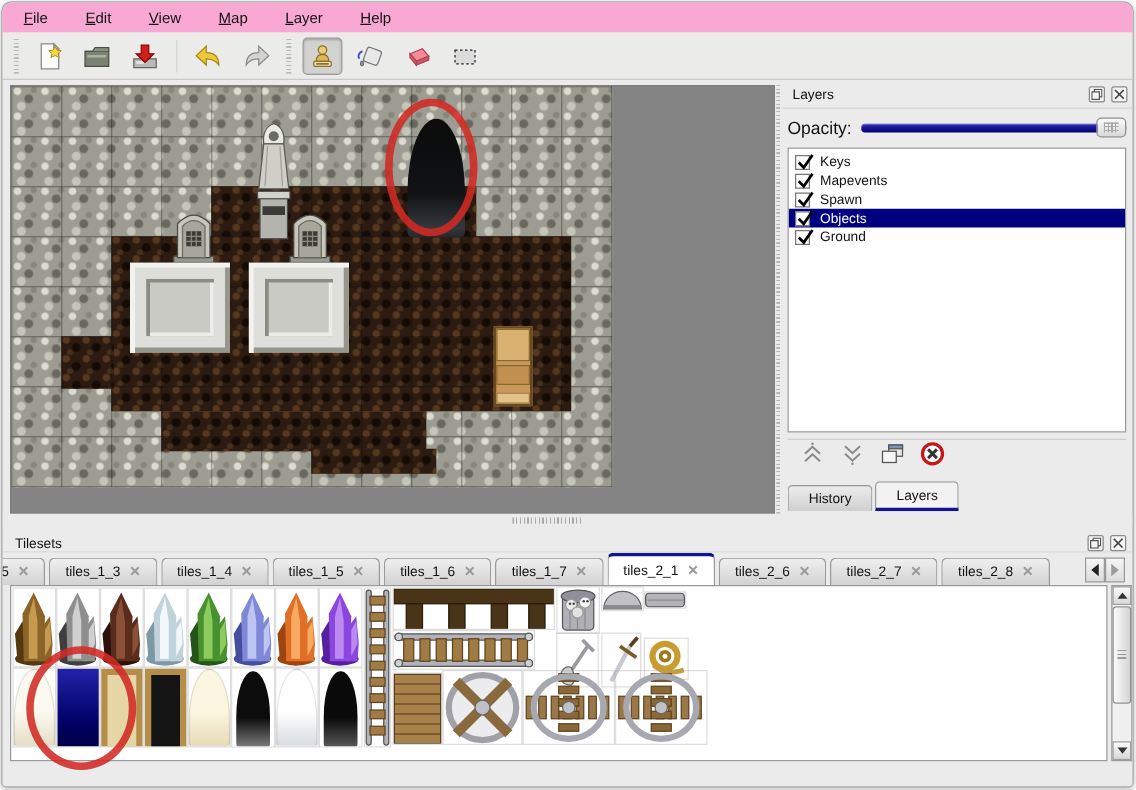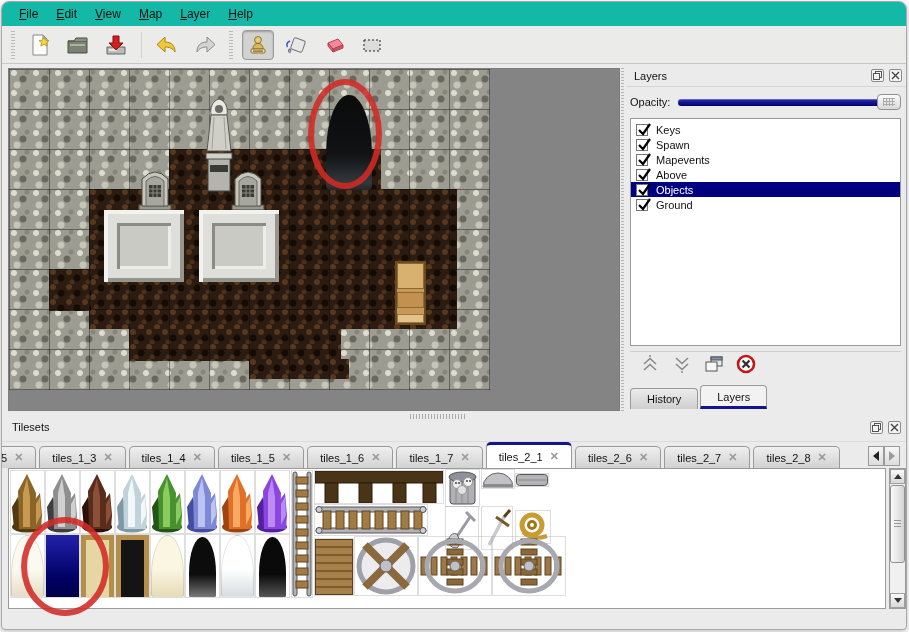--- a/index.html
+++ b/index.html
@@ -2,22 +2,22 @@
 <html><head>
 <meta charset="utf-8">
 <style>
   * { margin:0; padding:0; box-sizing:border-box; }
   html,body { width:909px; height:632px; background:#ffffff; font-family:"Liberation Sans", sans-serif; overflow:hidden; }
   .window { position:absolute; left:1px; top:1px; width:906px; height:629px;
     background:#ebebeb; border:1px solid #a8a8a8; border-radius:8px 8px 4px 4px;
     box-shadow:0 2px 6px rgba(0,0,0,.25); overflow:hidden; }
 
   
-  .menubar { position:absolute; left:0; top:0; right:0; height:24px; background:#14b8a6;
-    display:flex; align-items:center; padding-left:8px; gap:0; }
+  .menubar { position:absolute; left:0; top:0; right:0; height:24px; background:#f9a8d4;
+    display:flex; align-items:center; padding-left:8px; gap:12px; }
   .menu-item { font-size:12px; color:#111; padding:3px 9px; cursor:default; }
   .menu-item u { text-decoration:underline; }
 
   
   .toolbar { position:absolute; left:0; top:24px; right:0; height:38px; background:#ebebea;
     border-bottom:1px solid #c9c9c9; display:flex; align-items:center; padding-left:4px; }
   .tb-grip { width:7px; height:28px; margin:0 4px;
     background:repeating-linear-gradient(180deg,#b9b9b9 0 1px,transparent 1px 3px);
     background-size:4px 100%; background-repeat:repeat-y; background-position:1px 0; }
   .tb-sep { width:1px; height:26px; background:#d2d2d2; margin:0 6px; }
@@ -75,21 +75,21 @@
 
   
   .right-dock { position:absolute; left:624px; top:63px; width:281px; height:346px; }
   .dock-title { position:absolute; left:0; top:0; right:0; height:22px; display:flex; align-items:center;
     border-bottom:1px solid #d6d6d6; }
   .dock-title .t { font-size:11px; color:#111; padding-left:8px; flex:1; }
   .mini-btn { width:13px; height:13px; margin-right:5px; border:1px solid #8a8a8a; border-radius:2px;
     background:#f4f4f4; display:flex; align-items:center; justify-content:center; }
   .mini-btn svg { display:block; }
   .opacity-row { position:absolute; left:4px; top:27px; right:6px; height:20px; display:flex; align-items:center; }
-  .opacity-label { font-size:11px; color:#111; margin-right:8px; }
+  .opacity-label { font-size:14px; color:#111; margin-right:8px; }
   .slider { position:relative; flex:1; height:16px; }
   .slider .track { position:absolute; left:0; right:0; top:5px; height:7px; border-radius:3px;
     background:linear-gradient(180deg,#2a2ab2,#00006e); box-shadow:inset 0 1px 1px rgba(255,255,255,.3); }
   .slider .handle { position:absolute; right:0; top:0; width:24px; height:16px; border:1px solid #909090;
     border-radius:4px; background:linear-gradient(180deg,#fbfbfb,#d8d8d8);
     display:flex; align-items:center; justify-content:center; }
   .slider .handle i { width:12px; height:8px;
     background:repeating-linear-gradient(90deg,#aaa 0 1px,transparent 1px 3px),
                repeating-linear-gradient(180deg,#aaa 0 1px,transparent 1px 3px);
     }
@@ -103,21 +103,21 @@
   .layer-actions { position:absolute; left:4px; top:286px; right:6px; height:28px;
     border-top:1px solid #cfcfcf; display:flex; align-items:center; gap:12px; padding-left:10px; }
   .layer-actions .act { width:20px; height:20px; display:flex; align-items:center; justify-content:center; }
   .bottom-tabs { position:absolute; left:4px; top:320px; right:0; height:24px; display:flex; align-items:flex-end; }
   .btab { font-size:11px; color:#111; padding:4px 16px 3px; border:1px solid #9a9a9a; border-bottom:none;
     border-radius:4px 4px 0 0; background:linear-gradient(180deg,#ececec,#cfcfcf); margin-right:2px; height:21px; }
   .btab.active { background:#f2f2f2; border-bottom:3px solid #14148c; height:24px; padding-top:5px; }
 
   
   .tilesets-dock { position:absolute; left:0; top:419px; right:0; height:189px; }
-  .ts-title { position:absolute; left:0; top:0; right:0; height:21px; display:flex; align-items:flex-start;
+  .ts-title { position:absolute; left:0; top:0; right:0; height:21px; display:flex; align-items:flex-end;
     border-bottom:1px solid #dcdcdc; }
   .ts-title .t { font-size:11px; color:#111; padding-left:10px; flex:1; }
   .ts-tabbar { position:absolute; left:0; top:21px; right:0; height:26px; display:flex; align-items:flex-end;
     overflow:hidden; padding-left:0; }
   .ts-tab { flex:none; display:flex; align-items:center; gap:7px; font-size:11px; color:#111;
     border:1px solid #9a9a9a; border-bottom:none; border-radius:5px 5px 0 0;
     background:linear-gradient(180deg,#efefef,#d2d2d2); height:22px; padding:0 12px; margin-right:3px; }
   .ts-tab.partial { margin-left:-14px; }
   .ts-tab.active { background:#ffffff; border-top:3px solid #14148c; height:26px; }
   .ts-tab .x { color:#9a9a9a; font-size:11px; font-weight:bold; }
@@ -344,37 +344,29 @@
             </svg>
           </span>
           <span>Keys</span>
         </div>
         <div class="layer-row">
           <span class="cbx">
             <svg width="16" height="16" viewBox="0 0 16 16">
               <path d="M3 8 L7 12 L14 2" stroke="#000" stroke-width="2.2" fill="none"></path>
             </svg>
           </span>
-          <span>Spawn</span>
+          <span>Mapevents</span>
         </div>
         <div class="layer-row">
           <span class="cbx">
             <svg width="16" height="16" viewBox="0 0 16 16">
               <path d="M3 8 L7 12 L14 2" stroke="#000" stroke-width="2.2" fill="none"></path>
             </svg>
           </span>
-          <span>Mapevents</span>
-        </div>
-        <div class="layer-row">
-          <span class="cbx">
-            <svg width="16" height="16" viewBox="0 0 16 16">
-              <path d="M3 8 L7 12 L14 2" stroke="#000" stroke-width="2.2" fill="none"></path>
-            </svg>
-          </span>
-          <span>Above</span>
+          <span>Spawn</span>
         </div>
         <div class="layer-row selected">
           <span class="cbx">
             <svg width="16" height="16" viewBox="0 0 16 16">
               <path d="M3 8 L7 12 L14 2" stroke="#000" stroke-width="2.2" fill="none"></path>
             </svg>
           </span>
           <span>Objects</span>
         </div>
         <div class="layer-row">

